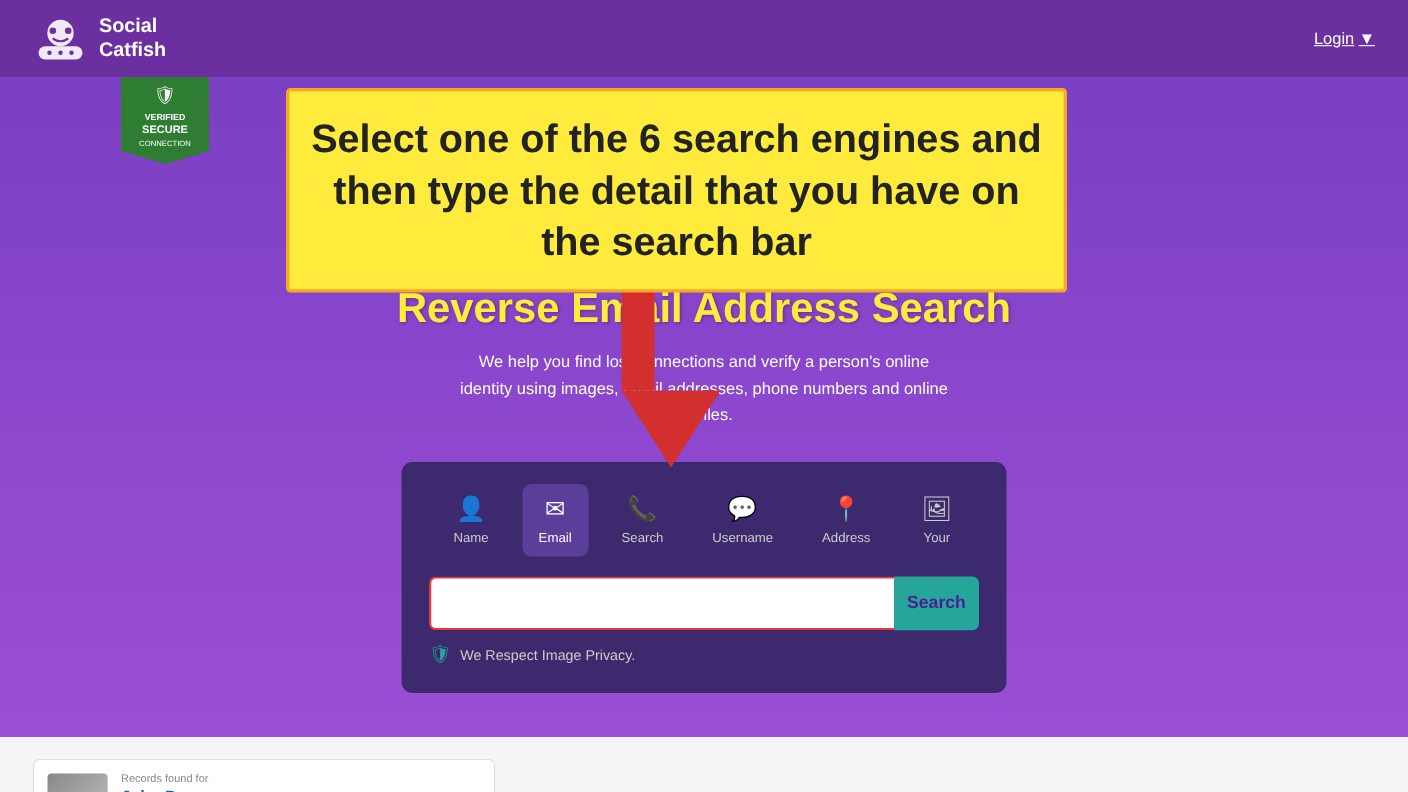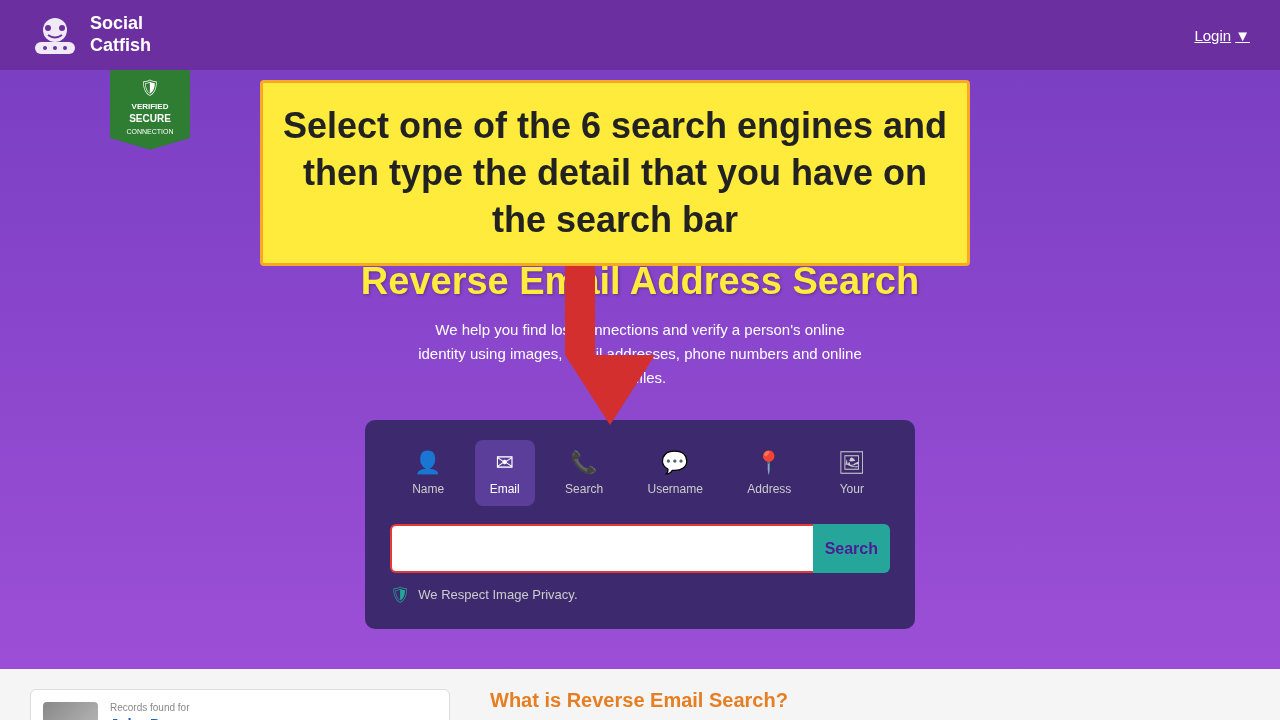--- a/index.html
+++ b/index.html
@@ -382,17 +382,13 @@
     <div class="sample-avatar">
       <div class="avatar-placeholder">👤</div>
     </div>
     <div class="sample-info">
       <div class="records-label">Records found for</div>
       <div class="sample-name">John Doe</div>
 
     </div>
   </div>
 
-  <div class="info-section">
-    <div class="info-title">What is Reverse Email Search?</div>
-
-  </div>
 </div>
 
 </body></html>

